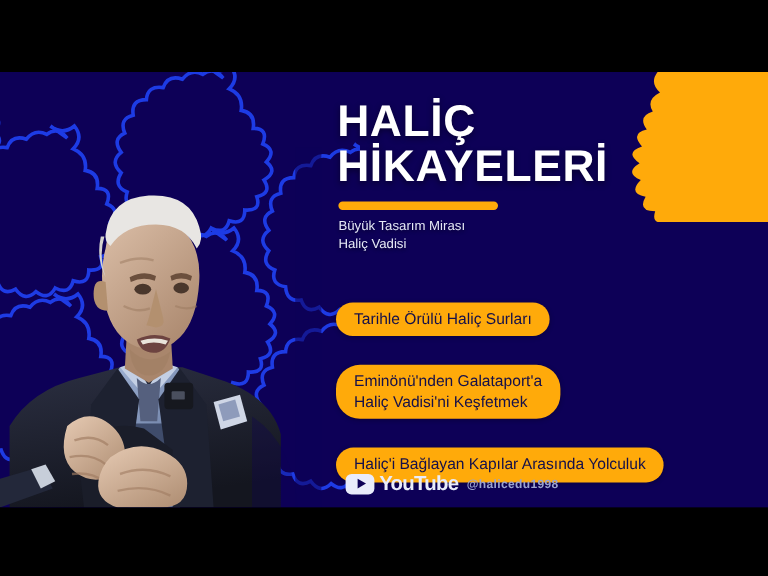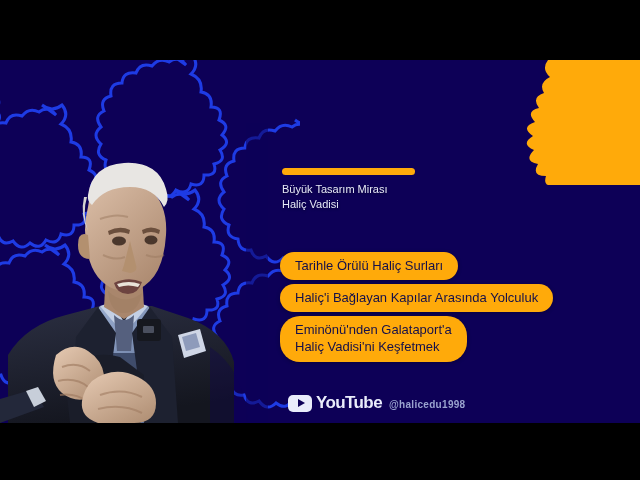--- a/index.html
+++ b/index.html
@@ -119,21 +119,21 @@
   .pill {
     display: inline-block;
     background: #ffaa0a;
     color: #15104a;
     border-radius: 20px;
     padding: 5px 15px 6px 15px;
     font-size: 13px;
     font-weight: 500;
     line-height: 1.32;
     white-space: pre-line;
-    margin-bottom: 4px;
+    margin-bottom: 24px;
     box-shadow: 0 1px 4px rgba(0,0,0,.3);
   }
   .pill-row { display: block; }
 
   
   #yt {
     position: absolute;
     left: 9px;
     top: 333px;
     display: flex;
@@ -304,36 +304,38 @@
 
       <path fill="#23283a" d="M 0,276 l 34,-10 l 10,18 l -44,16 z"></path>
       <path fill="#c7ced9" d="M 26,268 l 12,-4 l 8,14 l -12,6 z"></path>
 
       <path fill="#0d0057" opacity="0.30" d="M 210,300 l 0,-76 q 34,22 38,76 z"></path>
       <rect x="246" y="0" width="22" height="300" fill="#0d0057" opacity="0.55"></rect>
     </svg>
 
     <div id="content">
 
+      <div class="title">HALİÇ
+HİKAYELERİ</div>
 
       <div class="rule"></div>
 
       <div class="subtitle">Büyük Tasarım Mirası
 Haliç Vadisi</div>
 
       <div id="pills">
         <div class="pill-row">
           <span class="pill">Tarihle Örülü Haliç Surları</span>
         </div>
         <div class="pill-row">
-          <span class="pill">Haliç'i Bağlayan Kapılar Arasında Yolculuk</span>
+          <span class="pill">Eminönü'nden Galataport'a
+Haliç Vadisi'ni Keşfetmek</span>
         </div>
         <div class="pill-row">
-          <span class="pill">Eminönü'nden Galataport'a
-Haliç Vadisi'ni Keşfetmek</span>
+          <span class="pill">Haliç'i Bağlayan Kapılar Arasında Yolculuk</span>
         </div>
       </div>
 
       <div id="yt">
         <div class="yt-mark">
           <span class="yt-badge">
             <span class="yt-tri"></span>
           </span>
           <span class="yt-word">YouTube</span>
         </div>

